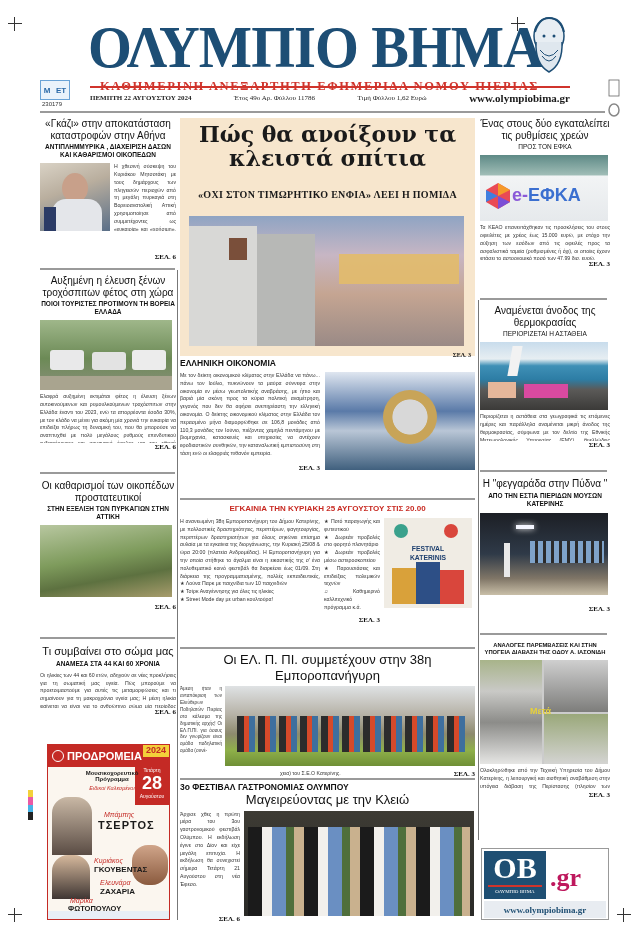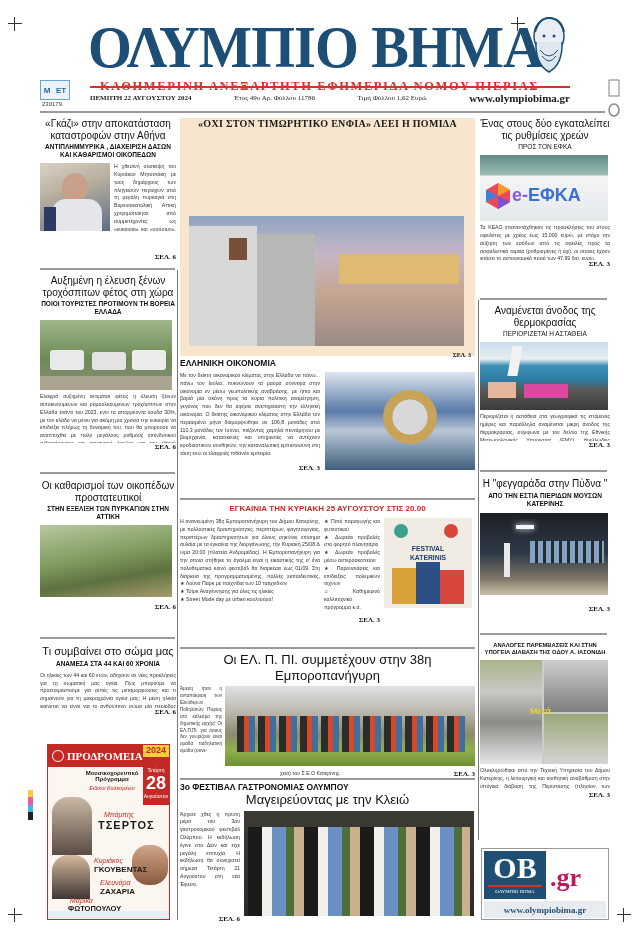--- a/index.html
+++ b/index.html
@@ -36,21 +36,21 @@
   .kicker.red { color: #c82a22; }
   .body { font-size: 5.2px; line-height: 1.5; color: #333; text-align: justify; }
   .sel { font-family: "Liberation Serif", serif; font-weight: bold; font-size: 7px; text-align: right; color: #111; }
   .rule { height: 2px; background: #9a9a9a; }
 
   .photo { position: relative; overflow: hidden; }
   .vline { position: absolute; width: 1px; background: #777; }
 
   .lead { position: absolute; left: 180px; top: 118px; width: 295px; height: 238px; background: #f7e6cd; }
   .lead-title { font-family: "DejaVu Serif", serif; font-weight: bold; font-size: 22px; text-align: center; line-height: 1.1; color: #1a1a1a; margin-top: 4px; }
-  .lead-sub { font-family: "Liberation Serif", serif; font-weight: bold; font-size: 10px; text-align: center; line-height: 1.2; margin-top: 0; letter-spacing: 0.3px; }
+  .lead-sub { font-family: "Liberation Serif", serif; font-weight: bold; font-size: 10px; text-align: center; line-height: 1.2; margin-top: 19px; letter-spacing: 0.3px; }
 </style>
 </head>
 <body>
 
 <div class="crop" style="left:8px;top:17px"></div>
 <div class="crop" style="left:511px;top:17px;left:511px"></div>
 
 <div class="crop" style="left:508px;top:908px;left:8px"></div>
 <div class="crop" style="left:617px;top:908px"></div>
 
@@ -124,26 +124,26 @@
 <div class="rule" style="position:absolute;left:40px;top:637px;width:135px"></div>
 
 <div class="col colL" style="top:645px">
   <div class="h-sans" style="font-size:11px">Τι συμβαίνει στο σώμα μας</div>
   <div class="kicker" style="font-size:6.5px;margin-top:2px">ΑΝΑΜΕΣΑ ΣΤΑ 44 ΚΑΙ 60 ΧΡΟΝΙΑ</div>
   <div class="body" style="margin-top:4px;height:36px;overflow:hidden">Οι ηλικίες των 44 και 60 ετών, αδηγούν σε νέες προκλήσεις για τη σωματική μας υγεία. Πώς μπορούμε να προετοιμαστούμε για αυτές τις μεταμορφώσεις και τι σημαίνουν για τη μακροχρόνια υγεία μας; Η μέση ηλικία φαίνεται να είναι για το ανθρώπινο σώμα μία περίοδος έντονων αλλαγών σε μοριακό επίπεδο.</div>
   <div class="sel">ΣΕΛ. 6</div>
 </div>
 
 <div style="position:absolute;left:47px;top:744px;width:123px;height:176px;background:#fbf6ef;border:1px solid #c42a25;overflow:hidden">
-  <div style="height:22px;background:#c42a25;color:#fff;display:flex;align-items:center;padding-left:4px;font-family:Liberation Serif, serif;font-size:11px;font-weight:bold">
+  <div style="height:22px;background:#c42a25;color:#fff;display:flex;align-items:center;padding-left:4px;font-family:Liberation Sans, sans-serif;font-size:11px;font-weight:bold">
     <span style="display:inline-block;width:12px;height:12px;border-radius:50%;border:1px solid #fff;margin-right:3px"></span>
     <span>ΠΡΟΔΡΟΜΕΙΑ</span>
   </div>
   <div style="position:absolute;right:0;top:0;width:26px;height:12px;background:#f3d03a;color:#c42a25;font-size:9px;font-weight:bold;text-align:center">2024</div>
-  <div style="position:absolute;right:0;top:22px;width:26px;height:38px;background:#c42a25;color:#fff;text-align:center">
+  <div style="position:absolute;right:0;top:22px;width:34px;height:38px;background:#c42a25;color:#fff;text-align:center">
     <div style="font-size:5px">Τετάρτη</div>
     <div style="font-size:18px;font-weight:bold;line-height:20px">28</div>
     <div style="font-size:5px">Αυγούστου</div>
   </div>
   <div style="position:absolute;left:34px;top:25px;width:60px;font-size:6px;font-weight:bold;text-align:center">Μουσικοχορευτικό Πρόγραμμα</div>
   <div style="position:absolute;left:34px;top:40px;width:60px;font-size:5.5px;color:#c42a25;text-align:center;font-style:italic">Ειδικοί Καλεσμένοι</div>
   <div style="position:absolute;left:4px;top:52px;width:40px;height:58px;background:linear-gradient(180deg,#c9b8a5,#5a4c44);border-radius:16px 16px 0 0"></div>
   <div style="position:absolute;left:56px;top:66px;font-size:7px;color:#c42a25;font-style:italic">Μπάμπης</div>
   <div style="position:absolute;left:50px;top:74px;font-size:11px;font-weight:bold;letter-spacing:1px">ΤΣΕΡΤΟΣ</div>
   <div style="position:absolute;left:84px;top:100px;width:36px;height:40px;background:linear-gradient(180deg,#d0a58a,#8a5a3e);border-radius:16px"></div>
@@ -151,20 +151,21 @@
   <div style="position:absolute;left:46px;top:112px;font-size:7px;color:#c42a25;font-style:italic">Κυριάκος</div>
   <div style="position:absolute;left:46px;top:120px;font-size:8px;font-weight:bold">ΓΚΟΥΒΕΝΤΑΣ</div>
   <div style="position:absolute;left:52px;top:134px;font-size:7px;color:#c42a25;font-style:italic">Ελευνάρα</div>
   <div style="position:absolute;left:52px;top:142px;font-size:8px;font-weight:bold">ΖΑΧΑΡΙΑ</div>
   <div style="position:absolute;left:22px;top:152px;font-size:7px;color:#c42a25;font-style:italic">Μαρίκα</div>
   <div style="position:absolute;left:20px;top:159px;font-size:7.5px;font-weight:bold">ΦΩΤΟΠΟΥΛΟΥ</div>
   <div style="position:absolute;left:0;bottom:0;width:123px;height:8px;background:#e8eef6"></div>
 </div>
 
 <div class="lead">
+  <div class="lead-title">Πώς θα ανοίξουν τα κλειστά σπίτια</div>
   <div class="lead-sub">«ΟΧΙ ΣΤΟΝ ΤΙΜΩΡΗΤΙΚΟ ΕΝΦΙΑ» ΛΕΕΙ Η ΠΟΜΙΔΑ</div>
   <div class="photo" style="position:absolute;left:9px;top:98px;width:275px;height:130px;background:linear-gradient(180deg,#8fa4c3 0%,#c7b6c4 30%,#c5a592 60%,#9a8a86 100%)">
     <div style="position:absolute;left:0;top:10px;width:68px;height:120px;background:#d8d8d6"></div>
     <div style="position:absolute;left:68px;top:18px;width:58px;height:112px;background:#b7b8b6"></div>
     <div style="position:absolute;left:40px;top:22px;width:18px;height:22px;background:#7a4f3a"></div>
     <div style="position:absolute;left:150px;top:38px;width:120px;height:30px;background:#e2bb6a;opacity:0.9"></div>
   </div>
   <div class="sel" style="position:absolute;right:4px;bottom:-2px;font-size:6px">ΣΕΛ. 3</div>
 </div>
 

